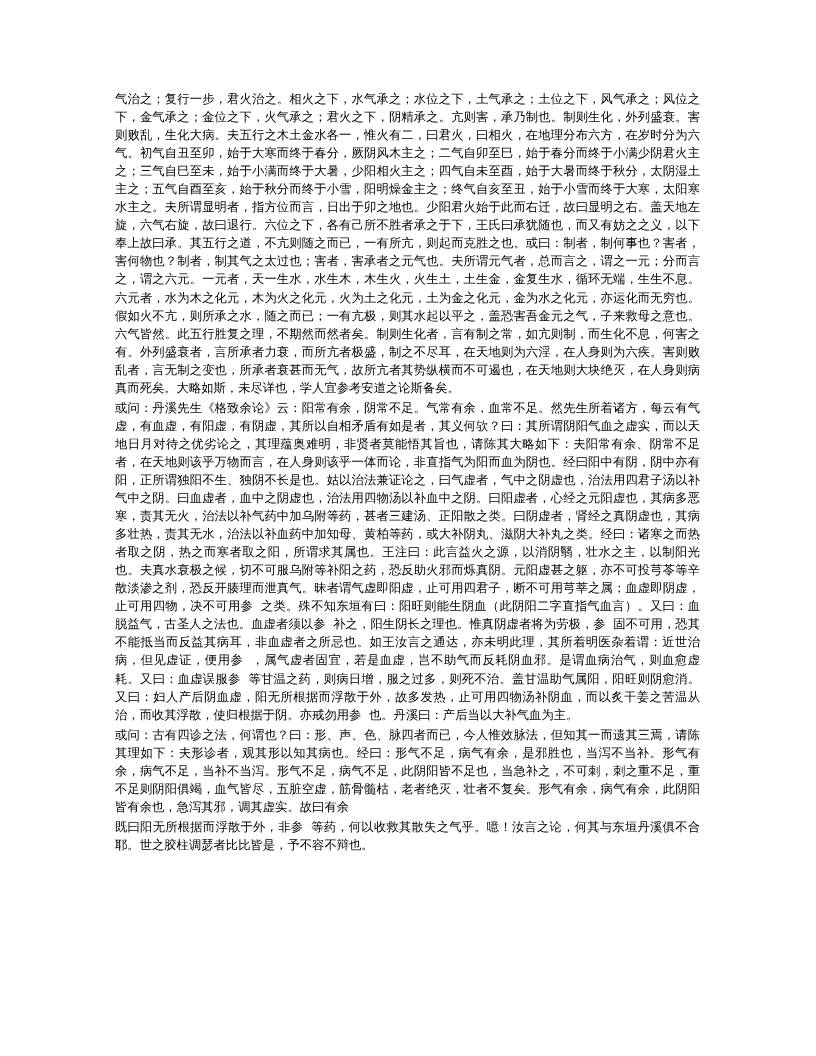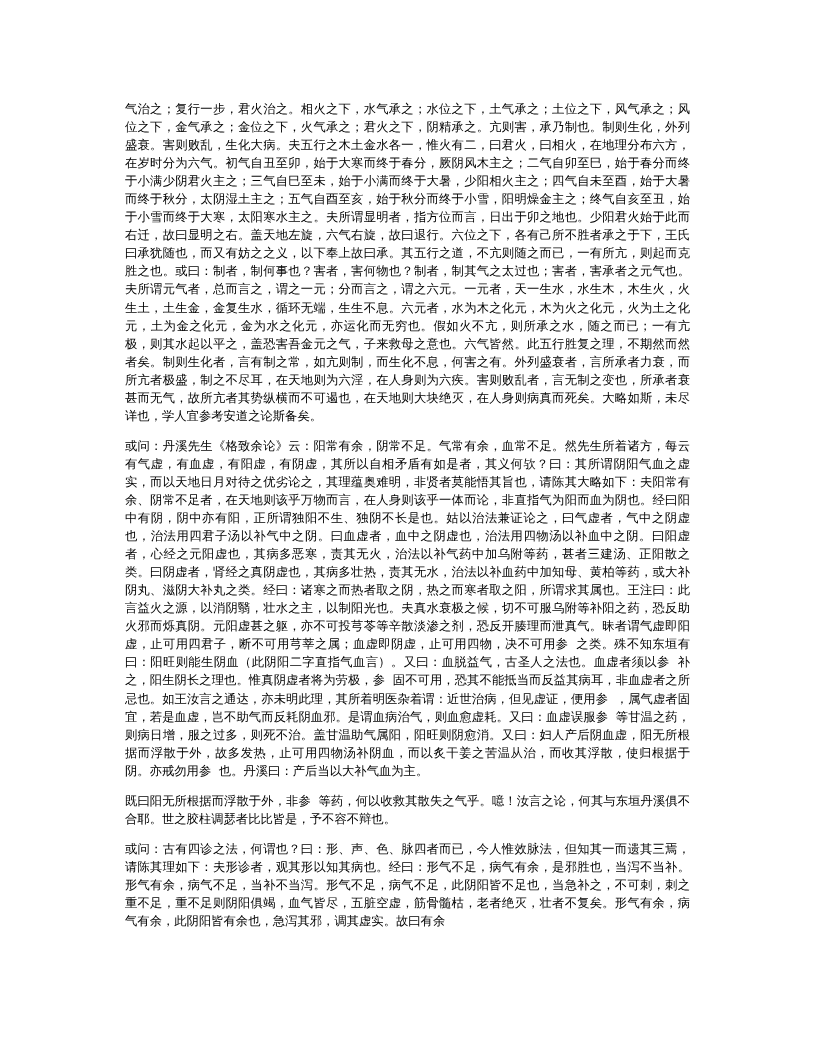--- a/index.html
+++ b/index.html
@@ -19,21 +19,21 @@
     overflow: hidden;
     box-sizing: border-box;
   }
   .text-column {
     position: absolute;
     left: 113px;
     top: 88px;
     width: 589px;
   }
   .para {
-    margin: 12px;
+    margin: 2px;
     padding: 0;
     font-size: 12.3px;
     line-height: 18.05px;
     color: #000000;
     text-align: justify;
     text-justify: inter-character;
     text-align-last: left;
     letter-spacing: 0.02px;
     word-break: break-all;
     white-space: normal;
@@ -44,16 +44,16 @@
     width: 0.62em;
   }
 </style>
 </head>
 <body>
 
 <div class="page">
   <div class="text-column">
     <p class="para">气治之；复行一步，君火治之。相火之下，水气承之；水位之下，土气承之；土位之下，风气承之；风位之下，金气承之；金位之下，火气承之；君火之下，阴精承之。亢则害，承乃制也。制则生化，外列盛衰。害则败乱，生化大病。夫五行之木土金水各一，惟火有二，曰君火，曰相火，在地理分布六方，在岁时分为六气。初气自丑至卯，始于大寒而终于春分，厥阴风木主之；二气自卯至巳，始于春分而终于小满少阴君火主之；三气自巳至未，始于小满而终于大暑，少阳相火主之；四气自未至酉，始于大暑而终于秋分，太阴湿土主之；五气自酉至亥，始于秋分而终于小雪，阳明燥金主之；终气自亥至丑，始于小雪而终于大寒，太阳寒水主之。夫所谓显明者，指方位而言，日出于卯之地也。少阳君火始于此而右迁，故曰显明之右。盖天地左旋，六气右旋，故曰退行。六位之下，各有己所不胜者承之于下，王氏曰承犹随也，而又有妨之之义，以下奉上故曰承。其五行之道，不亢则随之而已，一有所亢，则起而克胜之也。或曰：制者，制何事也？害者，害何物也？制者，制其气之太过也；害者，害承者之元气也。夫所谓元气者，总而言之，谓之一元；分而言之，谓之六元。一元者，天一生水，水生木，木生火，火生土，土生金，金复生水，循环无端，生生不息。六元者，水为木之化元，木为火之化元，火为土之化元，土为金之化元，金为水之化元，亦运化而无穷也。假如火不亢，则所承之水，随之而已；一有亢极，则其水起以平之，盖恐害吾金元之气，子来救母之意也。六气皆然。此五行胜复之理，不期然而然者矣。制则生化者，言有制之常，如亢则制，而生化不息，何害之有。外列盛衰者，言所承者力衰，而所亢者极盛，制之不尽耳，在天地则为六淫，在人身则为六疾。害则败乱者，言无制之变也，所承者衰甚而无气，故所亢者其势纵横而不可遏也，在天地则大块绝灭，在人身则病真而死矣。大略如斯，未尽详也，学人宜参考安道之论斯备矣。</p>
     <p class="para">或问：丹溪先生《格致余论》云：阳常有余，阴常不足。气常有余，血常不足。然先生所着诸方，每云有气虚，有血虚，有阳虚，有阴虚，其所以自相矛盾有如是者，其义何欤？曰：其所谓阴阳气血之虚实，而以天地日月对待之优劣论之，其理蕴奥难明，非贤者莫能悟其旨也，请陈其大略如下：夫阳常有余、阴常不足者，在天地则该乎万物而言，在人身则该乎一体而论，非直指气为阳而血为阴也。经曰阳中有阴，阴中亦有阳，正所谓独阳不生、独阴不长是也。姑以治法兼证论之，曰气虚者，气中之阴虚也，治法用四君子汤以补气中之阴。曰血虚者，血中之阴虚也，治法用四物汤以补血中之阴。曰阳虚者，心经之元阳虚也，其病多恶寒，责其无火，治法以补气药中加乌附等药，甚者三建汤、正阳散之类。曰阴虚者，肾经之真阴虚也，其病多壮热，责其无水，治法以补血药中加知母、黄柏等药，或大补阴丸、滋阴大补丸之类。经曰：诸寒之而热者取之阴，热之而寒者取之阳，所谓求其属也。王注曰：此言益火之源，以消阴翳，壮水之主，以制阳光也。夫真水衰极之候，切不可服乌附等补阳之药，恐反助火邪而烁真阴。元阳虚甚之躯，亦不可投芎苓等辛散淡渗之剂，恐反开腠理而泄真气。昧者谓气虚即阳虚，止可用四君子，断不可用芎莘之属；血虚即阴虚，止可用四物，决不可用参<span class="missing-glyph"></span>之类。殊不知东垣有曰：阳旺则能生阴血（此阴阳二字直指气血言）。又曰：血脱益气，古圣人之法也。血虚者须以参<span class="missing-glyph"></span>补之，阳生阴长之理也。惟真阴虚者将为劳极，参<span class="missing-glyph"></span>固不可用，恐其不能抵当而反益其病耳，非血虚者之所忌也。如王汝言之通达，亦未明此理，其所着明医杂着谓：近世治病，但见虚证，便用参<span class="missing-glyph"></span>，属气虚者固宜，若是血虚，岂不助气而反耗阴血邪。是谓血病治气，则血愈虚耗。又曰：血虚误服参<span class="missing-glyph"></span>等甘温之药，则病日增，服之过多，则死不治。盖甘温助气属阳，阳旺则阴愈消。又曰：妇人产后阴血虚，阳无所根据而浮散于外，故多发热，止可用四物汤补阴血，而以炙干姜之苦温从治，而收其浮散，使归根据于阴。亦戒勿用参<span class="missing-glyph"></span>也。丹溪曰：产后当以大补气血为主。</p>
+    <p class="para">或问：古有四诊之法，何谓也？曰：形、声、色、脉四者而已，今人惟效脉法，但知其一而遗其三焉，请陈其理如下：夫形诊者，观其形以知其病也。经曰：形气不足，病气有余，是邪胜也，当泻不当补。形气有余，病气不足，当补不当泻。形气不足，病气不足，此阴阳皆不足也，当急补之，不可刺，刺之重不足，重不足则阴阳俱竭，血气皆尽，五脏空虚，筋骨髓枯，老者绝灭，壮者不复矣。形气有余，病气有余，此阴阳皆有余也，急泻其邪，调其虚实。故曰有余</p>
     <p class="para">既曰阳无所根据而浮散于外，非参<span class="missing-glyph"></span>等药，何以收救其散失之气乎。噫！汝言之论，何其与东垣丹溪俱不合耶。世之胶柱调瑟者比比皆是，予不容不辩也。</p>
-    <p class="para">或问：古有四诊之法，何谓也？曰：形、声、色、脉四者而已，今人惟效脉法，但知其一而遗其三焉，请陈其理如下：夫形诊者，观其形以知其病也。经曰：形气不足，病气有余，是邪胜也，当泻不当补。形气有余，病气不足，当补不当泻。形气不足，病气不足，此阴阳皆不足也，当急补之，不可刺，刺之重不足，重不足则阴阳俱竭，血气皆尽，五脏空虚，筋骨髓枯，老者绝灭，壮者不复矣。形气有余，病气有余，此阴阳皆有余也，急泻其邪，调其虚实。故曰有余</p>
   </div>
 </div>
 
 </body></html>

